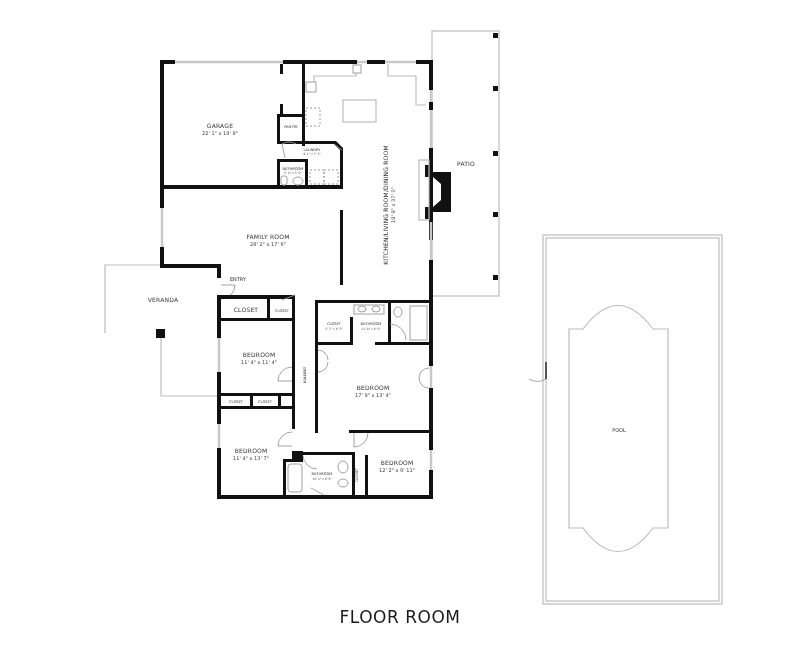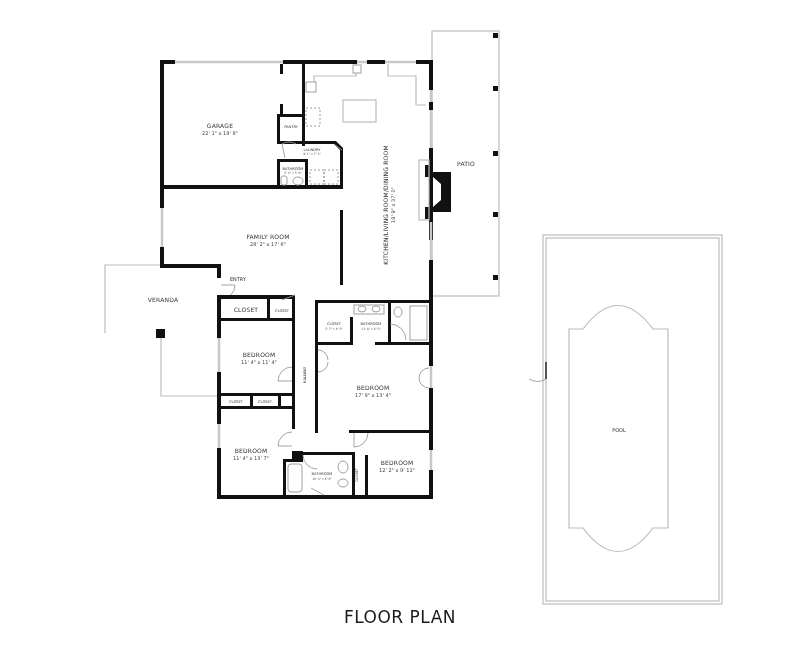--- a/index.html
+++ b/index.html
@@ -206,13 +206,13 @@
     <text class="lbl tiny-dim" x="334" y="330">5' 7" x 6' 5"</text>
     <text class="lbl tiny-name" x="371" y="325">BATHROOM</text>
     <text class="lbl tiny-dim" x="371" y="330">11' 8" x 6' 5"</text>
     <path class="door" d="M318,350 A10 10 0 0 1 328,360 M318,372 A10 10 0 0 0 328,362"></path>
     <path class="door" d="M429,368 A10 10 0 0 0 419,378 M429,388 A10 10 0 0 1 419,378"></path>
     <text class="lbl room-name" x="373" y="390">BEDROOM</text>
     <text class="lbl room-dim" x="373" y="397">17' 9" x 13' 4"</text>
   </g>
 </svg>
 
-<div id="title">FLOOR PLAN</div>
+<div id="title">FLOOR ROOM</div>
 
 </body></html>

